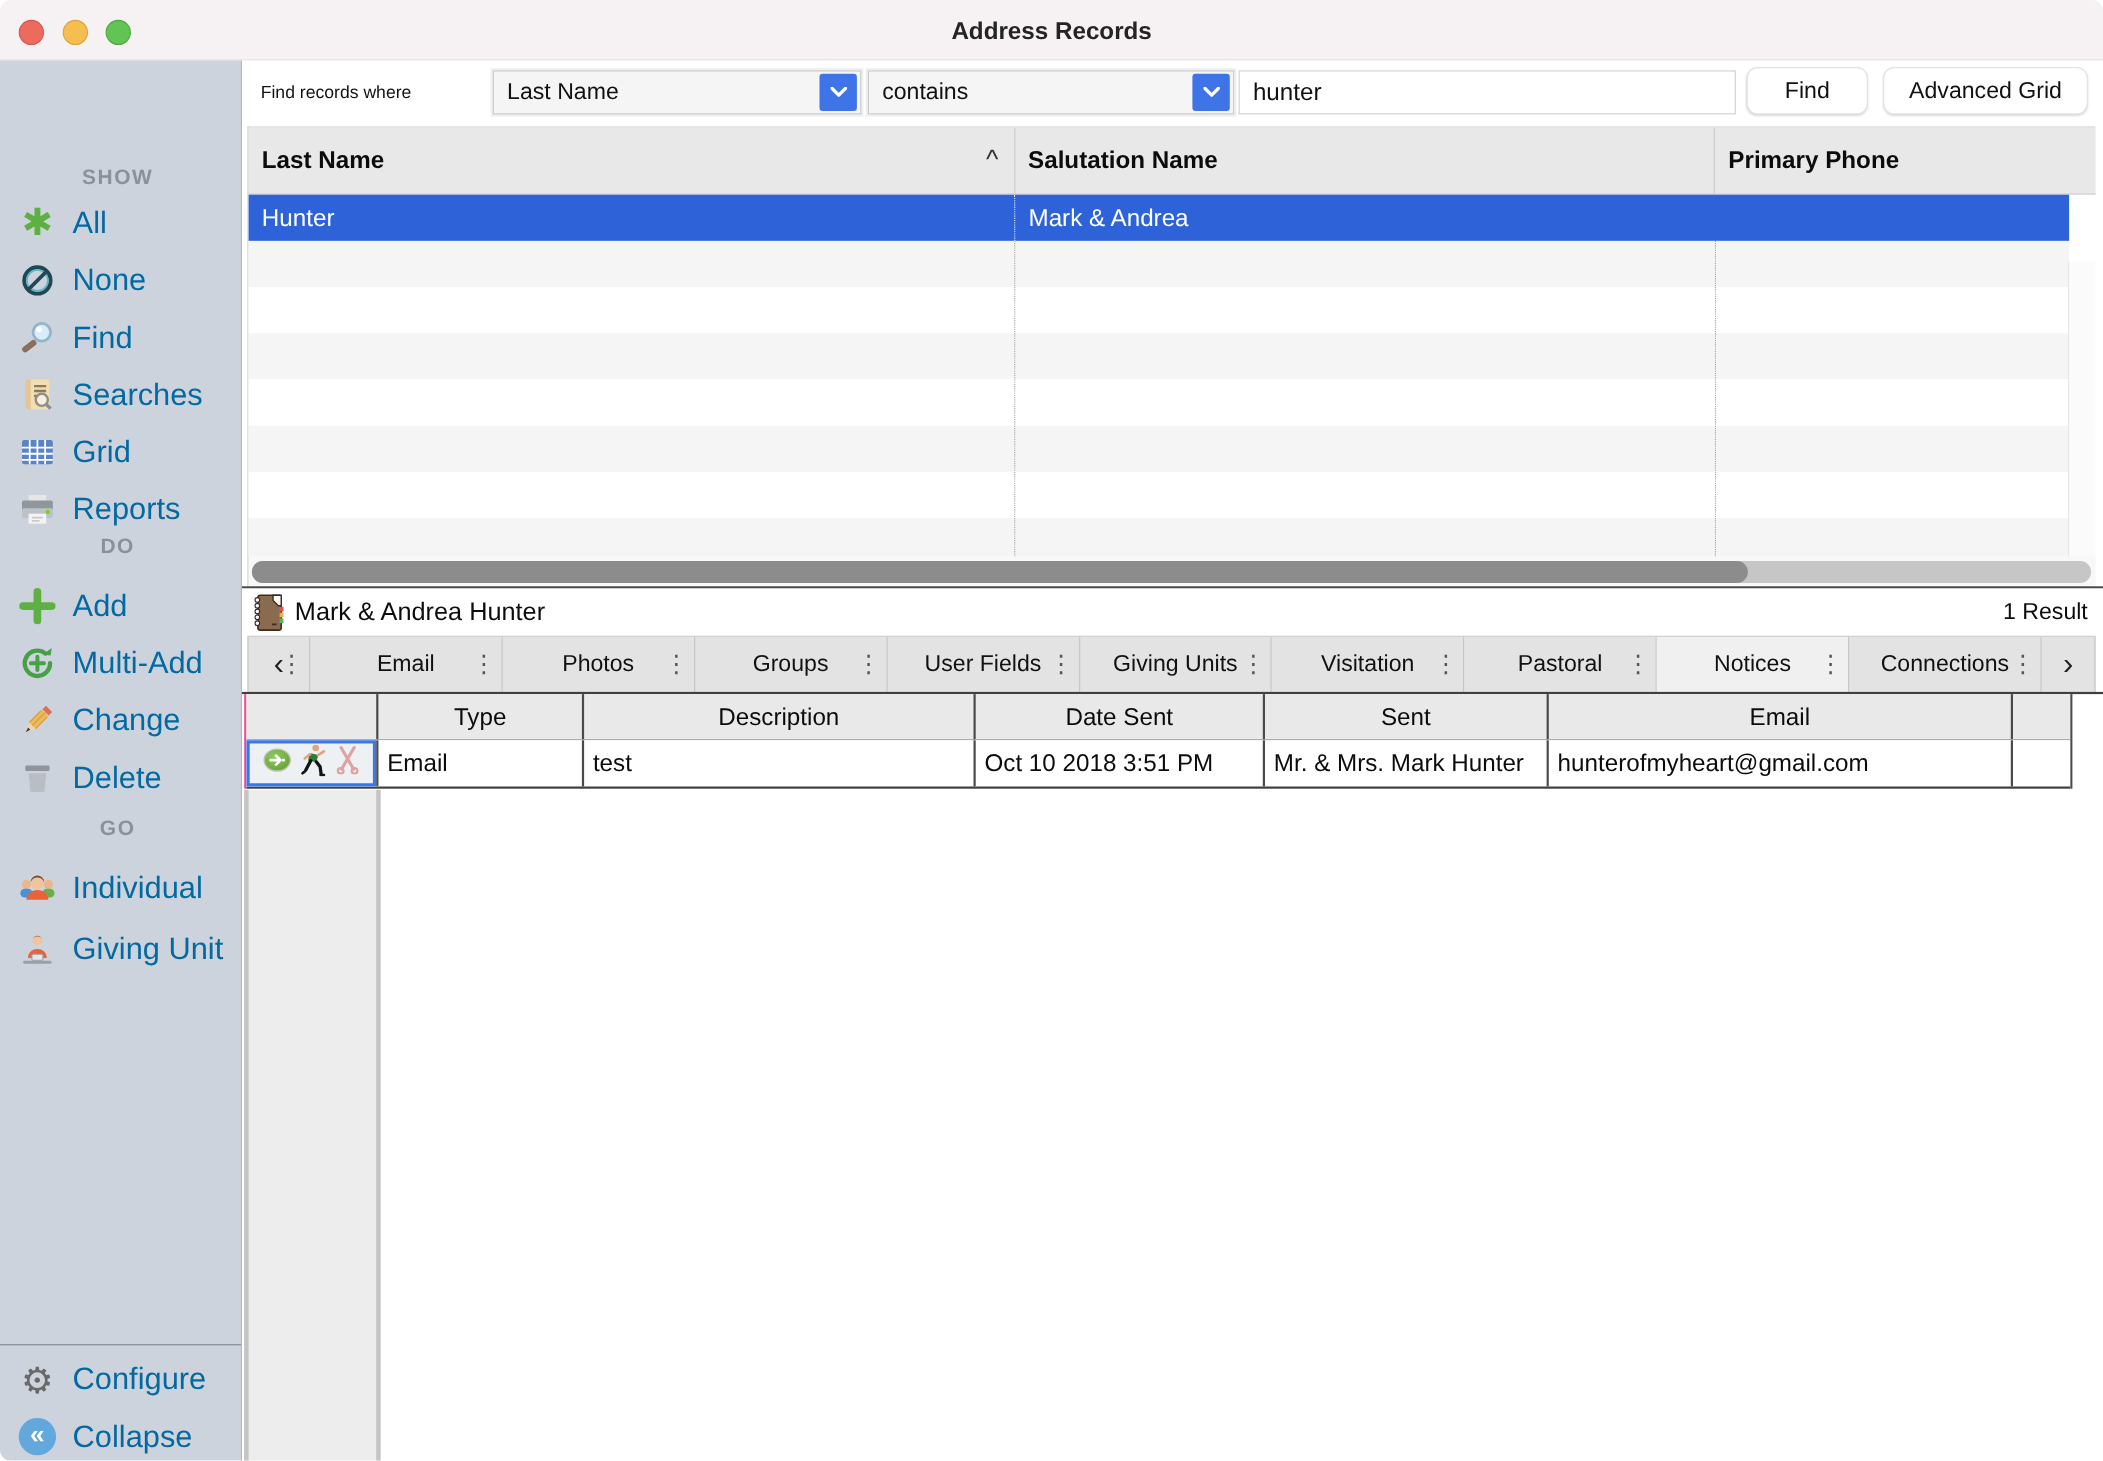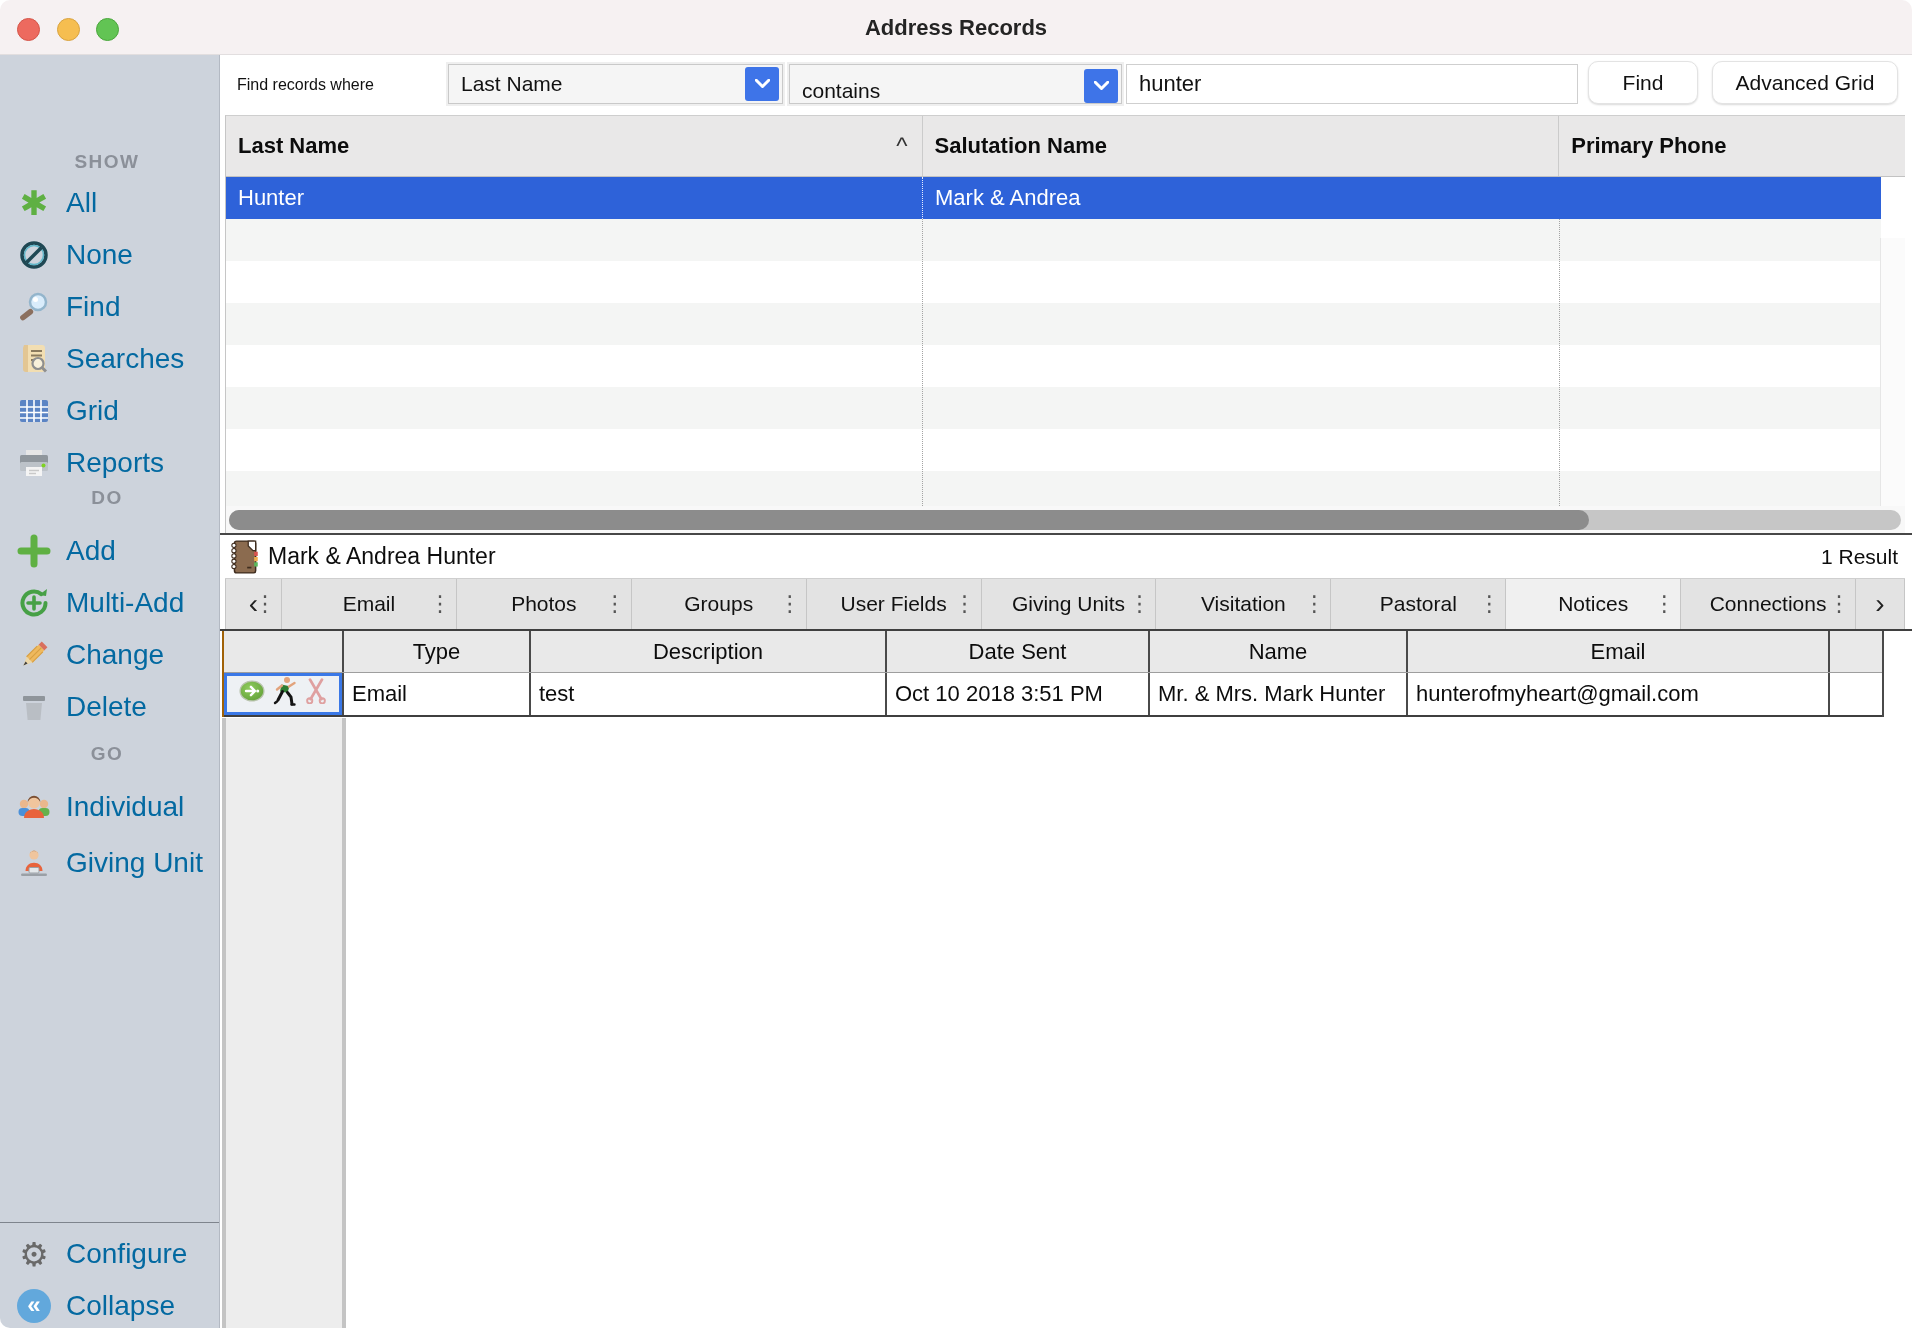--- a/index.html
+++ b/index.html
@@ -25,21 +25,21 @@
   #side-divider{position:absolute;left:0;top:1167px;width:219px;height:1px;background:#7e848d;}
   .collapse-circle{width:34px;height:34px;border-radius:50%;background:#62a8dc;color:#fff;display:flex;align-items:center;justify-content:center;font-size:24px;font-weight:bold;padding-bottom:3px;}
 
   
   #toolbar{position:absolute;left:220px;top:55px;width:1692px;height:60px;background:#fff;}
   #find-where{position:absolute;left:17px;top:0;height:60px;line-height:60px;font-size:16px;color:#111;}
   .select{position:absolute;top:9px;height:40px;background:#f5f5f5;border:1px solid #c9c9c9;box-shadow:0 0 0 2px #efefef;display:flex;align-items:center;}
   .select .sel-text{flex:1;padding-left:12px;font-size:21px;color:#111;}
   .sel-btn{width:34px;height:34px;margin-right:3px;background:#3e74e8;border-radius:3px;display:flex;align-items:center;justify-content:center;}
   #select-field{left:228px;width:335px;}
-  #select-op{left:569px;width:333px;align-items:flex-end;}
+  #select-op{left:569px;width:333px;}
   #search-input{position:absolute;left:906px;top:9px;width:452px;height:40px;border:1px solid #cfcfcf;background:#fff;font-size:22px;padding-left:12px;color:#111;}
   .tb-btn{position:absolute;top:6px;height:43px;background:#fff;border:1px solid #e3e3e3;border-radius:10px;box-shadow:0 1px 2px rgba(0,0,0,0.15);font-size:21px;color:#111;display:flex;align-items:center;justify-content:center;cursor:default;}
   #find-btn{left:1368px;width:110px;}
   #advfind-btn{left:1492px;width:186px;}
 
   
   #results{position:absolute;left:225px;top:115px;width:1680px;height:418px;border-left:1px solid #c6c6c6;border-top:1px solid #cecece;}
   #res-header{display:flex;height:61px;background:#e9e8e8;border-bottom:1px solid #c2c2c2;}
   .res-h-cell{display:flex;align-items:center;padding-left:12px;font-size:22px;font-weight:bold;color:#0c0c0c;position:relative;}
   .res-h-cell.b{border-left:1px solid #cbcbcb;}
@@ -77,21 +77,21 @@
   #tabbar{position:absolute;left:225px;top:578px;width:1680px;height:51px;display:flex;background:#dcdcdc;border-top:1px solid #cfcfcf;}
   .tab-btn{width:56px;flex:0 0 56px;background:#e3e3e3;border-left:1px solid #c6c6c6;display:flex;align-items:center;justify-content:center;font-size:28px;color:#222;position:relative;}
   .tab-btn:last-child{flex:0 0 50px;width:50px;border-right:1px solid #c6c6c6;}
   .tab{flex:1;background:#e3e3e3;border-left:1px solid #c6c6c6;position:relative;display:flex;align-items:center;justify-content:center;}
   .tab.selected{background:#f0f0f0;}
   .tab-label{font-size:21px;color:#111;}
   .tab-sep{position:absolute;right:5px;top:50%;transform:translateY(-50%);font-size:22px;color:#555;}
   #tabbar-border{position:absolute;left:220px;top:629px;width:1692px;height:2px;background:#3f3f3f;}
 
   
-  #detail{position:absolute;left:222px;top:631px;width:1662px;border-left:2px solid #a16207;border-right:2px solid #4a4a4a;}
+  #detail{position:absolute;left:222px;top:631px;width:1662px;border-left:2px solid #ec4899;border-right:2px solid #4a4a4a;}
   .det-row{display:flex;}
   .det-cell{border-right:2px solid #4a4a4a;display:flex;align-items:center;font-size:22px;color:#0c0c0c;overflow:hidden;white-space:nowrap;}
   .det-cell:last-child{border-right:none;}
   #det-header{height:42px;background:#e9e9e9;border-bottom:1px solid #9e9e9e;}
   #det-header .det-cell{justify-content:center;font-weight:500;font-size:22px;}
   #det-datarow{height:44px;background:#fff;border-bottom:2px solid #3f3f3f;}
   #det-datarow .det-cell{padding-left:8px;}
   .dw-icon{width:120px;flex:0 0 120px;}
   .dw-type{width:187px;flex:0 0 187px;}
   .dw-desc{width:356px;flex:0 0 356px;}
@@ -401,21 +401,21 @@
       </div>
   </div>
   <div id="tabbar-border"></div>
 
   <div id="detail">
     <div id="det-header" class="det-row">
       <div class="det-cell dw-icon"></div>
       <div class="det-cell dw-type">Type</div>
       <div class="det-cell dw-desc">Description</div>
       <div class="det-cell dw-date">Date Sent</div>
-      <div class="det-cell dw-name">Name</div>
+      <div class="det-cell dw-name">Sent</div>
       <div class="det-cell dw-email">Email</div>
       <div class="det-cell dw-extra"></div>
     </div>
     <div id="det-datarow" class="det-row">
       <div id="icon-cell" class="det-cell dw-icon">
         <span>
           <svg width="26" height="22" viewBox="0 0 24 20">
               <defs>
                 <radialGradient id="gg" cx="0.4" cy="0.35" r="0.9">
                   <stop offset="0" stop-color="#8fcc5e"></stop>

